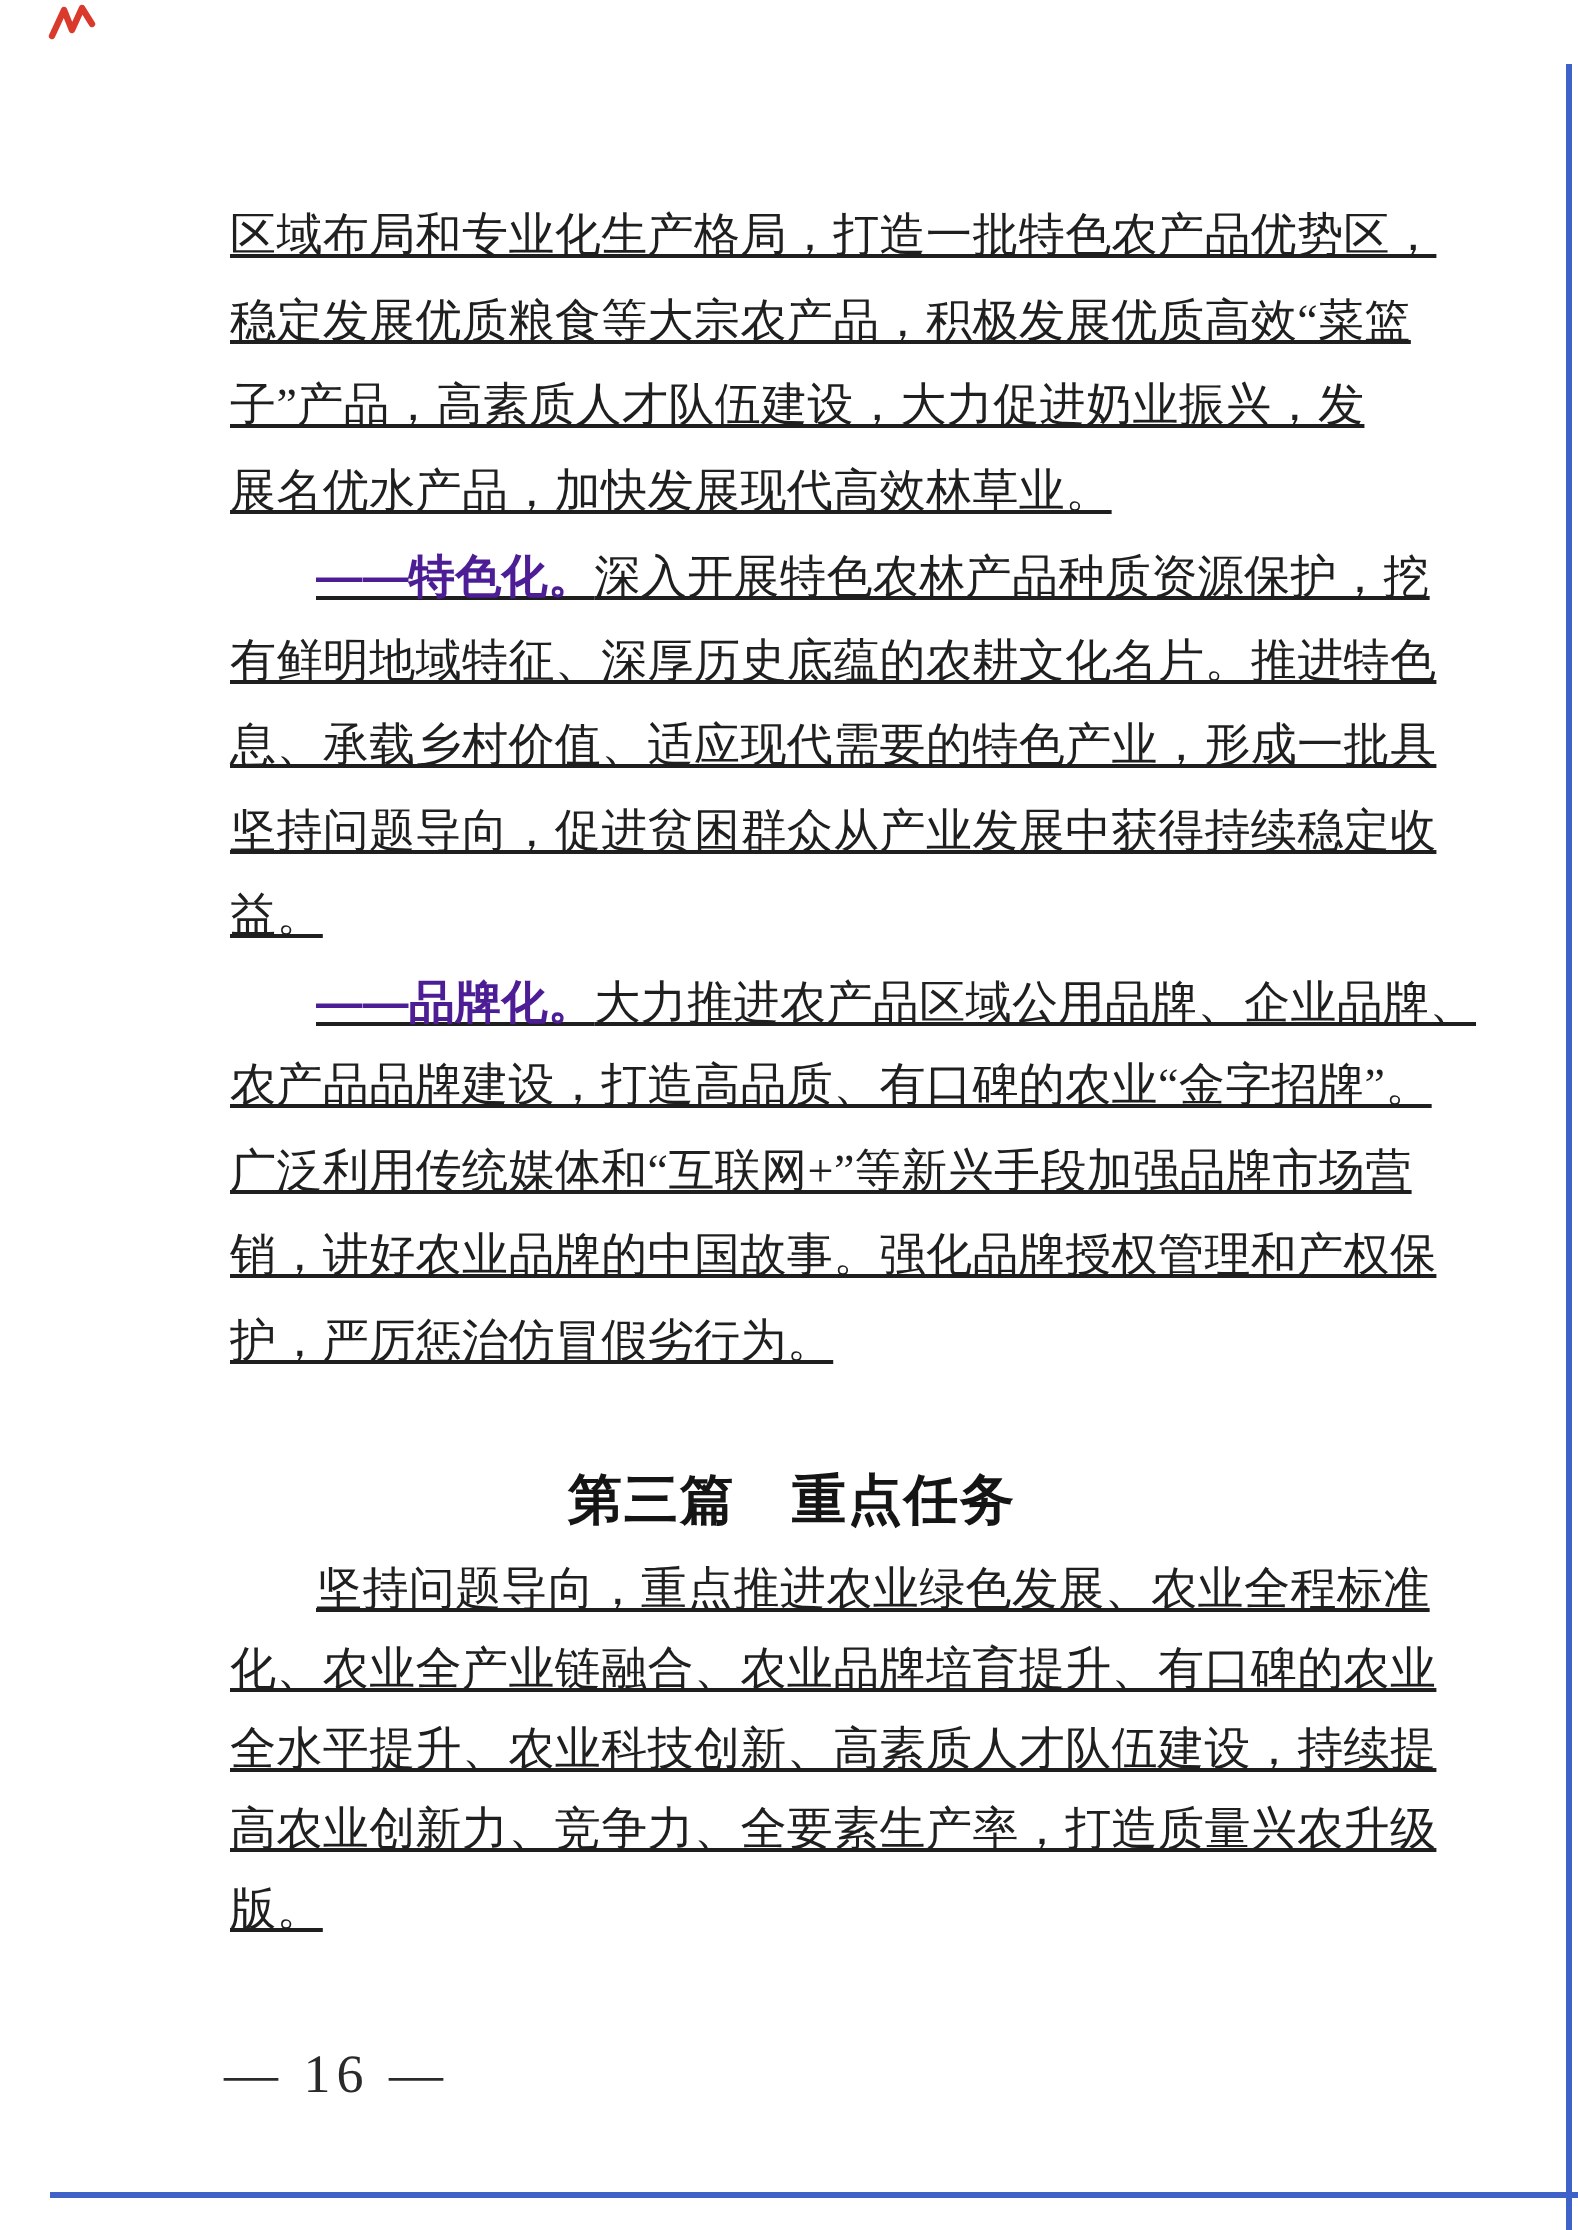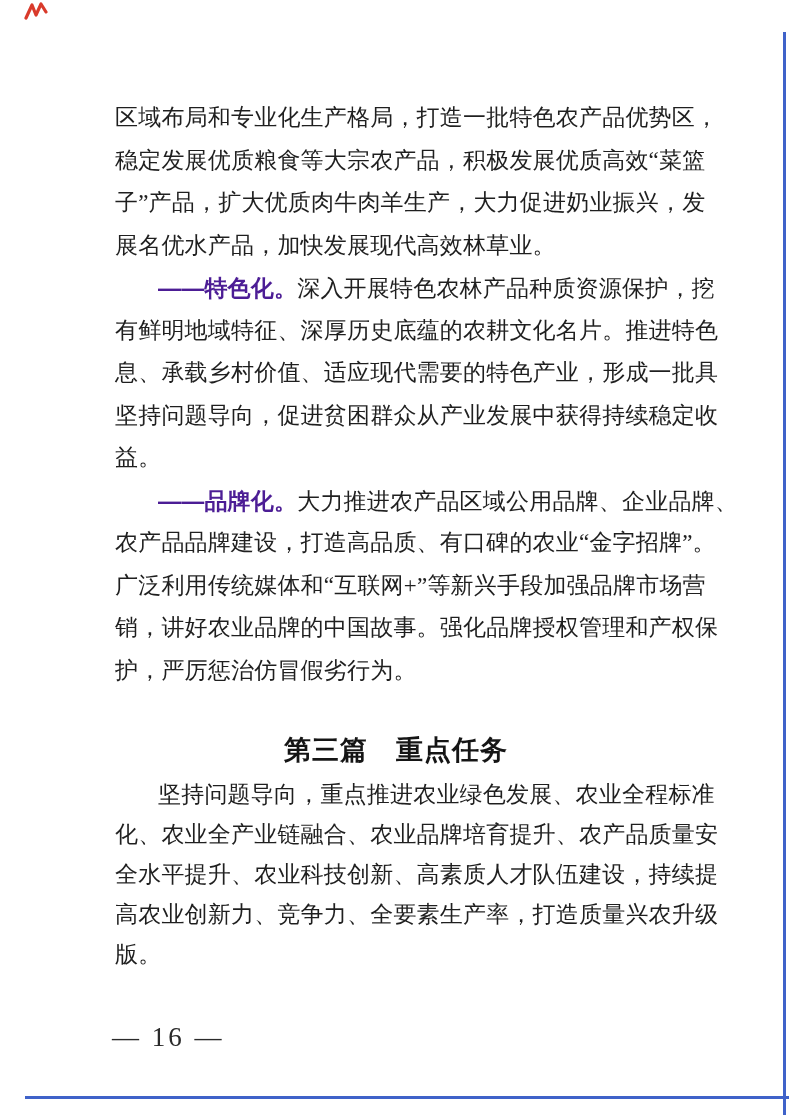--- a/index.html
+++ b/index.html
@@ -75,20 +75,21 @@
   }
   .block-b .line {
     height: 40px;
     line-height: 40px;
   }
   .line {
     font-size: 23px;
     letter-spacing: 0.2px;
     white-space: nowrap;
     color: #1f1f1f;
+    text-decoration: underline;
   }
   .indent {
     text-indent: 43px;
   }
   .lead {
     font-family: "Liberation Sans", sans-serif;
     font-weight: 700;
     color: #4c1d95;
   }
   .footer {
@@ -109,41 +110,41 @@
   <svg class="red-mark" viewBox="0 0 26 19" xmlns="http://www.w3.org/2000/svg">
     <path d="M3,16 L9,3 L13,13 L18,2 L23,10" fill="none" stroke="#d93a2b" stroke-width="3.2" stroke-linecap="round" stroke-linejoin="round"></path>
   </svg>
 
   <div class="border-right"></div>
   <div class="border-bottom"></div>
 
   <div class="block-a">
     <div class="line">区域布局和专业化生产格局，打造一批特色农产品优势区，</div>
     <div class="line">稳定发展优质粮食等大宗农产品，积极发展优质高效“菜篮</div>
-    <div class="line">子”产品，扩大优质肉牛肉羊生产，大力促进奶业振兴，发</div>
+    <div class="line">子”产品，高素质人才队伍建设，大力促进奶业振兴，发</div>
     <div class="line">展名优水产品，加快发展现代高效林草业。</div>
 
     <div class="line indent"><span class="lead">——特色化。</span><span>深入开展特色农林产品种质资源保护，挖</span></div>
     <div class="line">有鲜明地域特征、深厚历史底蕴的农耕文化名片。推进特色</div>
     <div class="line">息、承载乡村价值、适应现代需要的特色产业，形成一批具</div>
     <div class="line">坚持问题导向，促进贫困群众从产业发展中获得持续稳定收</div>
     <div class="line">益。</div>
 
     <div class="line indent"><span class="lead">——品牌化。</span><span>大力推进农产品区域公用品牌、企业品牌、</span></div>
     <div class="line">农产品品牌建设，打造高品质、有口碑的农业“金字招牌”。</div>
     <div class="line">广泛利用传统媒体和“互联网+”等新兴手段加强品牌市场营</div>
     <div class="line">销，讲好农业品牌的中国故事。强化品牌授权管理和产权保</div>
     <div class="line">护，严厉惩治仿冒假劣行为。</div>
   </div>
 
   <div class="heading">第三篇　重点任务</div>
 
   <div class="block-b">
     <div class="line indent">坚持问题导向，重点推进农业绿色发展、农业全程标准</div>
-    <div class="line">化、农业全产业链融合、农业品牌培育提升、农产品质量安</div>
+    <div class="line">化、农业全产业链融合、农业品牌培育提升、有口碑的农业</div>
     <div class="line">全水平提升、农业科技创新、高素质人才队伍建设，持续提</div>
     <div class="line">高农业创新力、竞争力、全要素生产率，打造质量兴农升级</div>
     <div class="line">版。</div>
   </div>
 
   <div class="footer">— 16 —</div>
 
 </div>
 
 </body></html>

